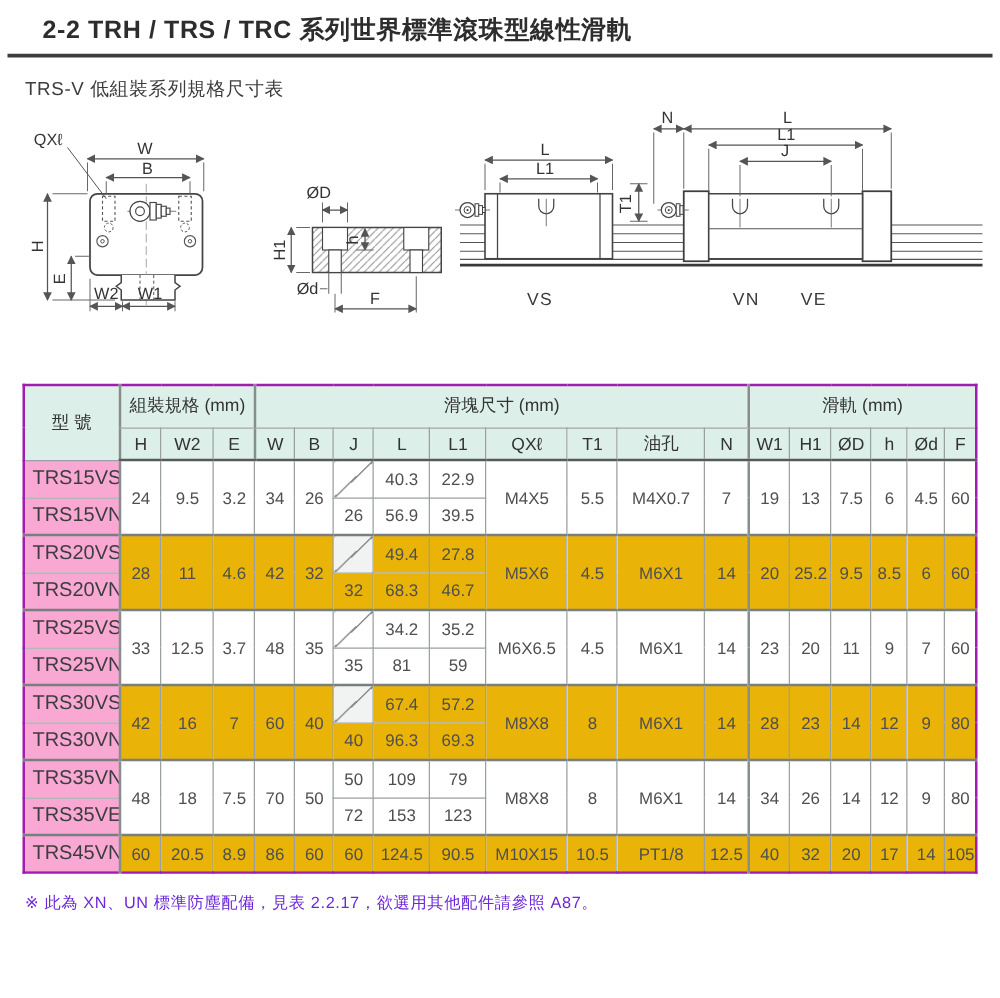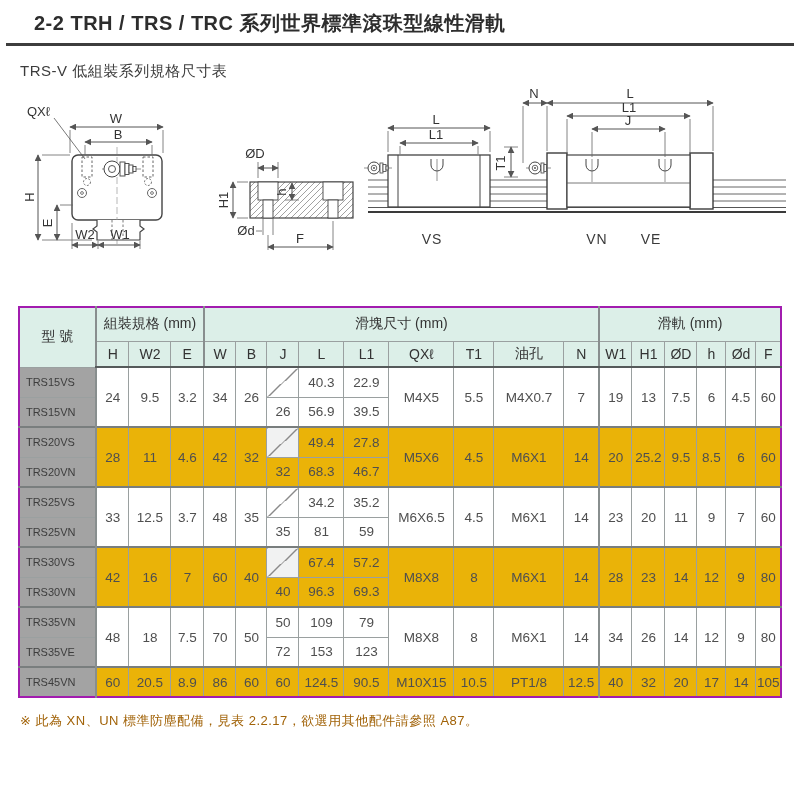--- a/index.html
+++ b/index.html
@@ -13,27 +13,27 @@
   svg text.variant{font-size:14px;fill:#3a3a3a;letter-spacing:1px;}
 
   table.spec{border-collapse:collapse;table-layout:fixed;width:762px;margin:14px auto 0 auto;border:2px solid #a21caf;}
   .spec th,.spec td{border:1px solid #9aa0a0;text-align:center;padding:0;overflow:hidden;white-space:nowrap;}
   .spec thead th{background:#dcefe8;font-weight:normal;color:#333;font-size:14px;}
   .spec thead tr.grow{height:34px;}
   .spec thead tr.crow{height:26px;}
   .spec thead tr.crow th{border-bottom:2px solid #555a5a;}
   .spec tbody tr{height:30px;}
   .spec tbody td{font-size:13.5px;color:#4f4f4f;background:#fff;}
-  .spec td.model{background:#a3a3a3;color:#3d3d3d;text-align:left;padding-left:6px;font-size:11px;}
+  .spec td.model{background:#f9a8d4;color:#3d3d3d;text-align:left;padding-left:6px;font-size:16px;}
   .spec td.band{background:#eab308;}
   .spec td.sec,.spec th.sec{border-left:2px solid #888e8e;}
   .spec tr.gstart td{border-top:2px solid #797e7e;}
   .spec td.slash{background-image:linear-gradient(to bottom right,transparent 48.5%,#8a8a8a 48.5%,#8a8a8a 51.5%,transparent 51.5%);}
   .spec td.slash.band{background-color:#f1f2f2;}
-  .footnote{font-size:13px;color:#a16207;padding:14px 0 0 20px;letter-spacing:.5px;}
+  .footnote{font-size:13px;color:#6d28d9;padding:14px 0 0 20px;letter-spacing:.5px;}
 </style>
 </head>
 <body>
 
 <div class="page-header">
   <div class="page-title">2-2 TRH / TRS / TRC 系列世界標準滾珠型線性滑軌</div>
   <div class="title-rule"></div>
   <div class="page-subtitle">TRS-V 低組裝系列規格尺寸表</div>
 </div>
 

